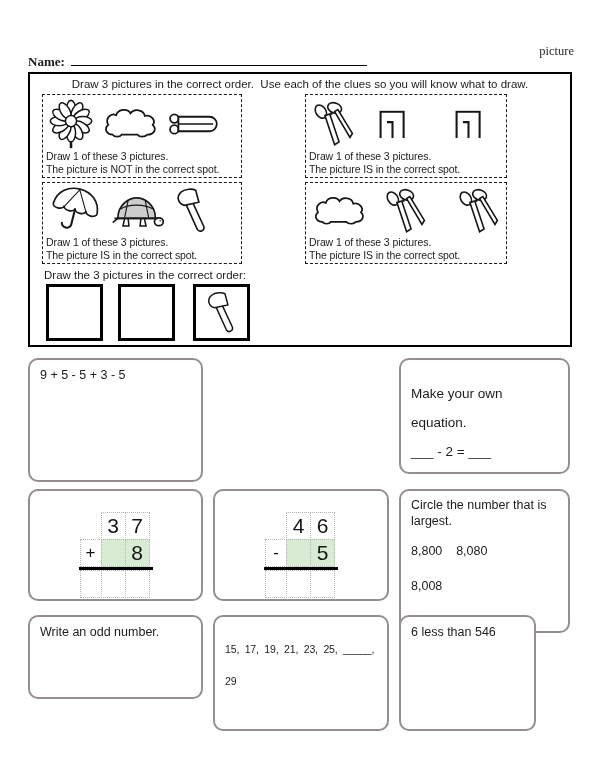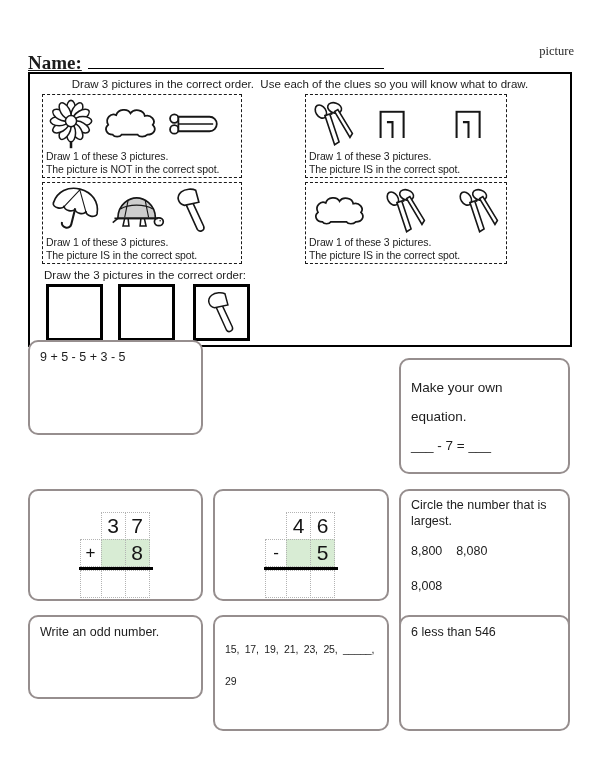--- a/index.html
+++ b/index.html
@@ -6,49 +6,49 @@
   html,body { background:#fff; }
   .page {
     position:relative; width:600px; height:776px; background:#fff;
     font-family:"Liberation Sans","DejaVu Sans",sans-serif; color:#1c1c1c;
     overflow:hidden;
   }
   .pre { white-space:pre; }
 
   
   .brand { position:absolute; top:44px; right:26px; font-family:"Liberation Serif","DejaVu Serif",serif; font-size:12.5px; color:#2a2a2a; }
-  .name-row { position:absolute; top:52px; left:28px; font-family:"Liberation Serif","DejaVu Serif",serif; font-weight:bold; font-size:19px;text-decoration:underline; }
+  .name-row { position:absolute; top:52px; left:28px; font-family:"Liberation Serif","DejaVu Serif",serif; font-weight:bold; font-size:13px; }
   .name-line { display:inline-block; width:296px; border-bottom:1.6px solid #000; height:14px; margin-left:6px; }
 
   
   .puzzle-box { position:absolute; left:28px; top:72px; width:544px; height:275px; border:2px solid #000; background:#fff; }
   .instruction { position:absolute; top:4px; left:0; width:100%; text-align:center; font-size:11.5px; }
   .clue { position:absolute; border:1.6px dashed #1a1a1a; background:#fff; display:flex; flex-direction:column; }
   .clue-tl { left:12px;  top:20px;  width:200px; height:84px; }
   .clue-tr { left:275px; top:20px;  width:202px; height:84px; }
   .clue-bl { left:12px;  top:108px; width:200px; height:82px; }
   .clue-br { left:275px; top:108px; width:202px; height:82px; }
   .pics { flex:1; display:flex; align-items:center; gap:9px; padding:3px 5px 0 6px; overflow:hidden; }
   .clue-line { font-size:10.5px; line-height:12.5px; padding-left:3px; letter-spacing:-0.1px; }
   .clue .clue-line:last-child { padding-bottom:2px; }
   .order-prompt { position:absolute; left:14px; top:195px; font-size:11.5px; }
   .ans-sq { position:absolute; top:210px; width:57px; height:57px; border:3px solid #000; background:#fff; display:flex; align-items:center; justify-content:center; }
   .ans-1 { left:16px; } .ans-2 { left:88px; } .ans-3 { left:163px; }
 
   
   .mbox { position:absolute; border:2px solid #968e8e; border-radius:10px; background:#fff; padding:8px 10px; font-size:12.5px; }
-  .b1 { left:28px;  top:340px; width:175px; height:95px; }
+  .b1 { left:28px;  top:358px; width:175px; height:124px; }
   .b2 { left:213px; top:358px; width:176px; height:116px; }
-  .b3 { left:399px; top:358px; width:171px; height:116px; padding-top:13px; font-size:13.5px; line-height:29px; }
+  .b3 { left:399px; top:358px; width:171px; height:116px; padding-top:19px; font-size:13.5px; line-height:29px; }
   .b4 { left:28px;  top:489px; width:175px; height:112px; }
   .b5 { left:213px; top:489px; width:176px; height:112px; }
   .b6 { left:399px; top:489px; width:171px; height:144px; padding-top:7px; line-height:15.5px; }
   .b7 { left:28px;  top:615px; width:175px; height:84px; }
   .b8 { left:213px; top:615px; width:176px; height:116px; padding-top:16px; font-size:10.5px; letter-spacing:-0.15px; line-height:32px; }
-  .b9 { left:399px; top:615px; width:171px; height:116px; }
+  .b9 { left:399px; top:615px; width:137px; height:116px; }
   .num-line1 { margin-top:15px; }
   .num-line2 { margin-top:19px; }
 
   
   .vm { width:72px; margin:13px auto 0; }
   .vm-row { display:flex; }
   .vm-row + .vm-row { margin-top:-1px; }
   .vm .c { width:25px; height:28px; border:1px dotted #b3b3b3; display:flex; align-items:center; justify-content:center;
            font-size:21px; color:#141414; }
   .vm .c + .c { margin-left:-1px; }
@@ -219,21 +219,21 @@
   </div>
 
   <div class="mbox b1">
     <span class="pre">9 + 5 - 5 + 3 - 5</span>
   </div>
 
 
   <div class="mbox b3">
     <div>Make your own</div>
     <div>equation.</div>
-    <div class="pre">___ - 7 = ___</div>
+    <div class="pre">___ - 2 = ___</div>
   </div>
 
   <div class="mbox b4">
     <div class="vm">
       <div class="vm-row">
         <div class="c opcol hidden"></div>
         <div class="c">3</div>
         <div class="c">7</div>
       </div>
       <div class="vm-row">

